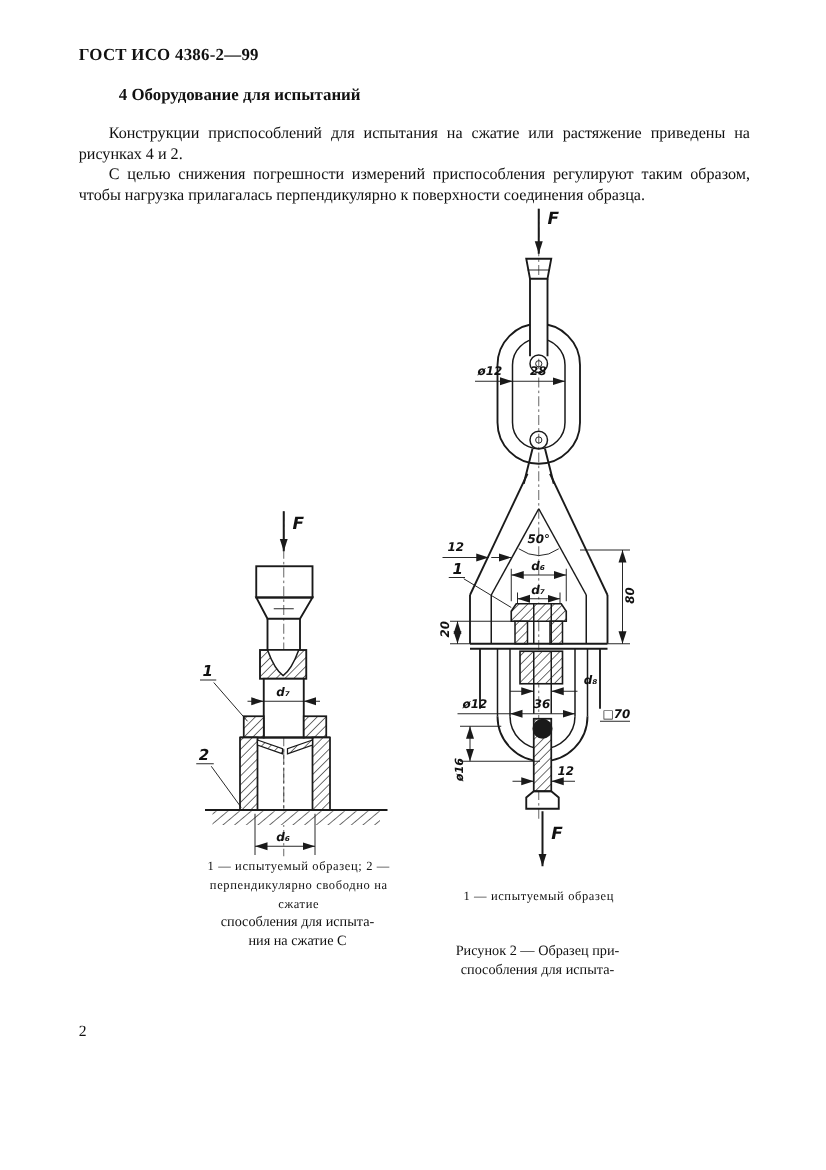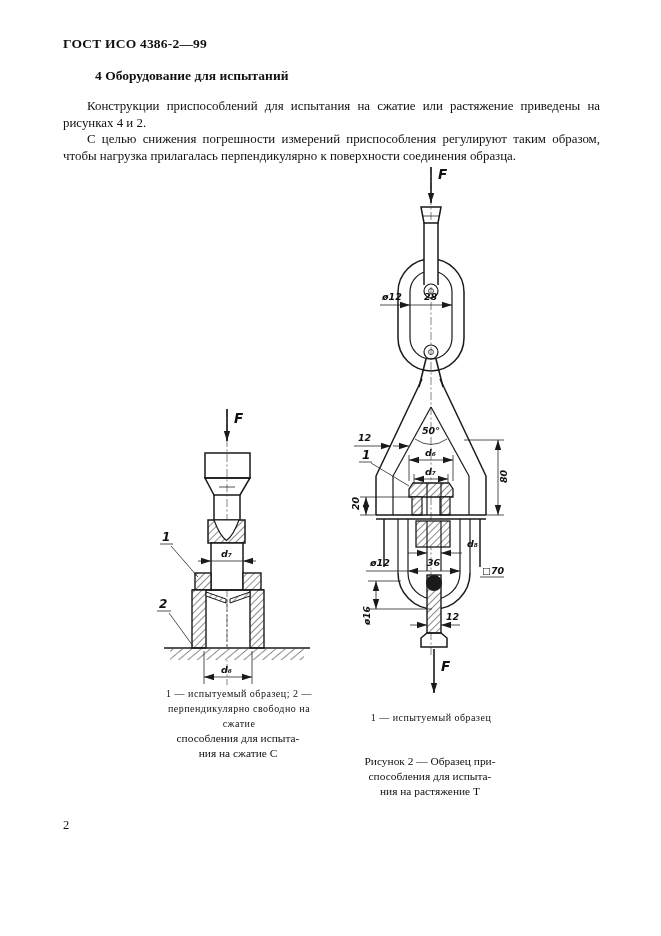--- a/index.html
+++ b/index.html
@@ -311,16 +311,15 @@
   <div>1 — испытуемый образец</div>
 </div>
 
 <div id="caption1" class="fig-caption">
   <div>способления для испыта-</div>
   <div>ния на сжатие С</div>
 </div>
 <div id="caption2" class="fig-caption">
   <div>Рисунок 2 — Образец при-</div>
   <div>способления для испыта-</div>
-  <div>ния на растяжение Т</div>
 </div>
 
 <div class="page-num">2</div>
 
 </body></html>

